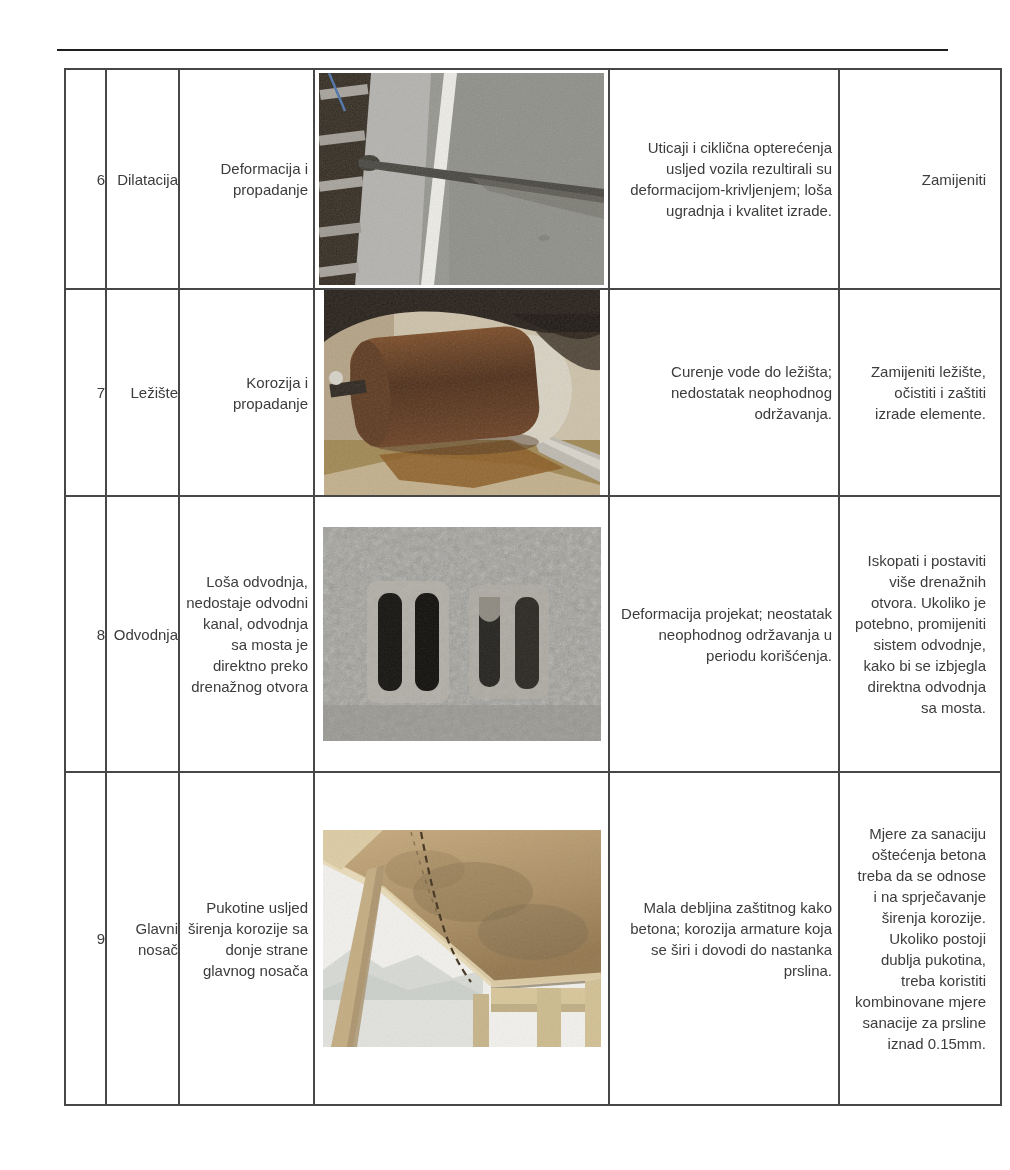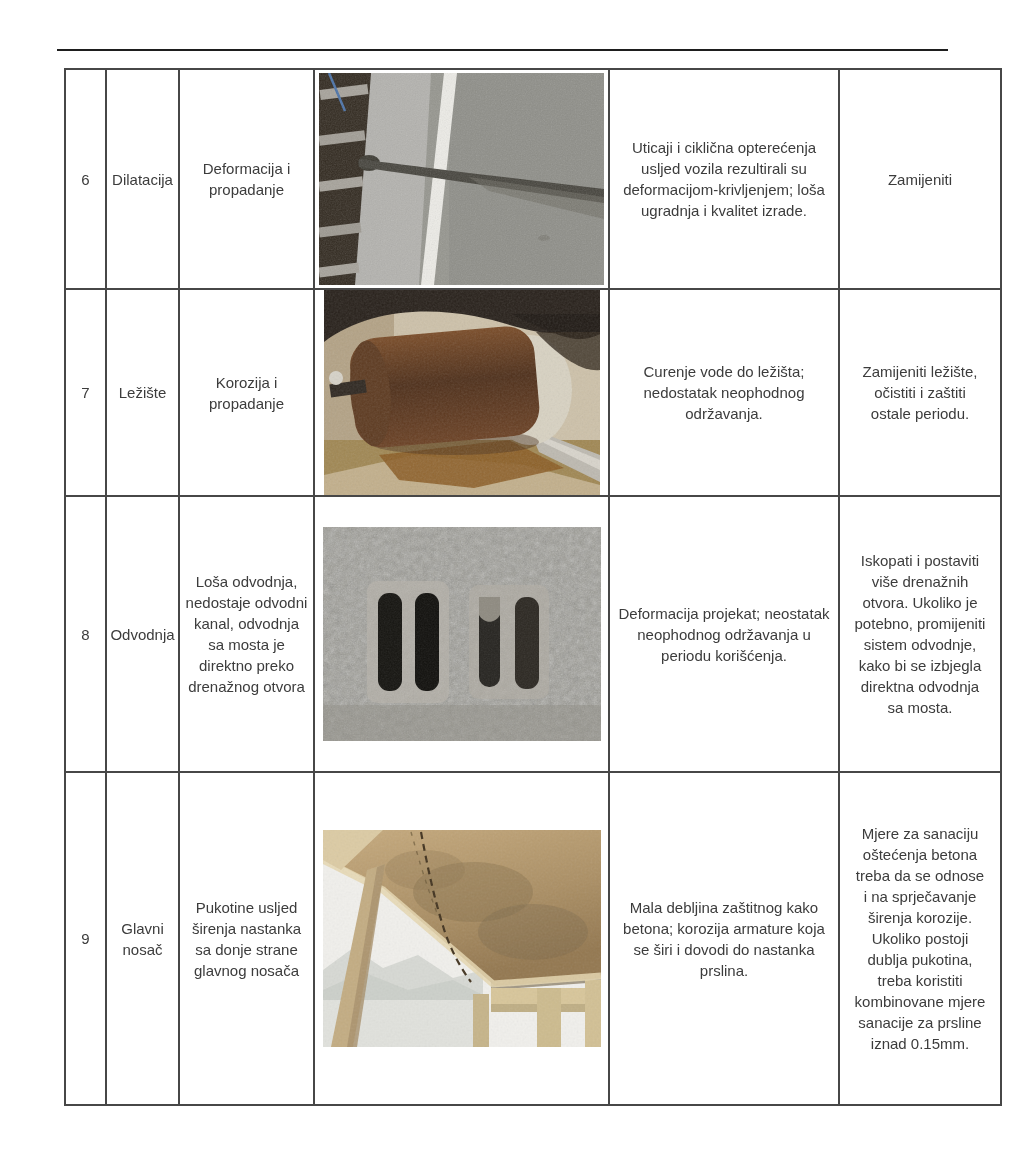--- a/index.html
+++ b/index.html
@@ -11,21 +11,21 @@
     position:absolute; left:57px; top:49px; width:891px; height:2px;
     background:#1e1e1e;
   }
   table.damage {
     position:absolute; left:64px; top:68px;
     border-collapse:collapse; table-layout:fixed;
   }
   table.damage td {
     border:2px solid #474747;
     font-size:15px; line-height:21px; color:#3c3c3c;
-    vertical-align:middle; text-align:center;
+    vertical-align:middle; text-align:right;
     overflow:hidden;
   }
   tr.r6 { height:220px; }
   tr.r7 { height:207px; }
   tr.r8 { height:276px; }
   tr.r9 { height:333px; }
   td.c-num    { width:39px;  padding:0; }
   td.c-el     { width:71px;  padding:0 0; }
   td.c-dmg    { width:123px; padding:2px 5px; }
   td.c-photo  { width:293px; padding:0; }
@@ -108,21 +108,21 @@
           </g>
           <path d="M0,0 H276 V30 C230,58 195,34 150,26 C95,16 40,22 0,52 Z" fill="#27201a"></path>
           <path d="M190,26 C225,40 250,58 276,44 V24 H190 Z" fill="#1f1914"></path>
           <path d="M212,42 C240,72 262,82 276,80 V42 Z" fill="#32281d" opacity="0.8"></path>
           <rect x="6" y="92" width="36" height="13" fill="#2e2720" transform="rotate(-8 24 98)"></rect>
           <circle cx="12" cy="88" r="7" fill="#d6d2c8"></circle>
           <rect width="276" height="205" filter="url(#n7)" opacity="0.16"></rect>
         </svg>
       </td>
       <td class="c-cause">Curenje vode do ležišta; nedostatak neophodnog održavanja.</td>
-      <td class="c-meas">Zamijeniti ležište, očistiti i zaštiti ostale periodu.</td>
+      <td class="c-meas">Zamijeniti ležište, očistiti i zaštiti izrade elemente.</td>
     </tr>
 
     <tr class="r8">
       <td class="c-num">8</td>
       <td class="c-el">Odvodnja</td>
       <td class="c-dmg">Loša odvodnja, nedostaje odvodni kanal, odvodnja sa mosta je direktno preko drenažnog otvora</td>
       <td class="c-photo">
         <svg width="278" height="214" viewBox="0 0 278 214" role="img" aria-label="drainage-openings-in-gravel-photo">
           <defs>
             <filter id="n8a">
@@ -148,21 +148,21 @@
           <rect width="278" height="214" filter="url(#n8b)" opacity="0.12"></rect>
         </svg>
       </td>
       <td class="c-cause">Deformacija projekat; neostatak neophodnog održavanja u periodu korišćenja.</td>
       <td class="c-meas">Iskopati i postaviti više drenažnih otvora. Ukoliko je potebno, promijeniti sistem odvodnje, kako bi se izbjegla direktna odvodnja sa mosta.</td>
     </tr>
 
     <tr class="r9">
       <td class="c-num">9</td>
       <td class="c-el">Glavni nosač</td>
-      <td class="c-dmg">Pukotine usljed širenja nastanka sa donje strane glavnog nosača</td>
+      <td class="c-dmg">Pukotine usljed širenja korozije sa donje strane glavnog nosača</td>
       <td class="c-photo">
         <svg width="278" height="217" viewBox="0 0 278 217" role="img" aria-label="cracked-main-girder-underside-photo">
           <defs>
             <filter id="n9">
                   <feTurbulence type="fractalNoise" baseFrequency="0.5" numOctaves="3"></feTurbulence>
                   <feColorMatrix type="saturate" values="0"></feColorMatrix>
                 </filter>
             <linearGradient id="gird9" x1="0" y1="0" x2="0.4" y2="1">
               <stop offset="0" stop-color="#c7ab7e"></stop>
               <stop offset="0.6" stop-color="#ab8f64"></stop>

